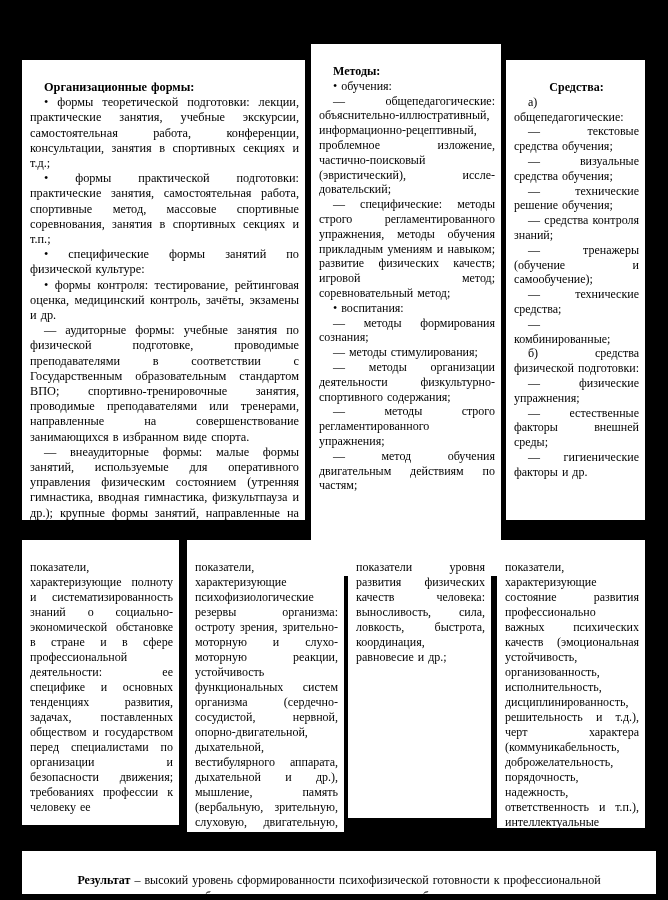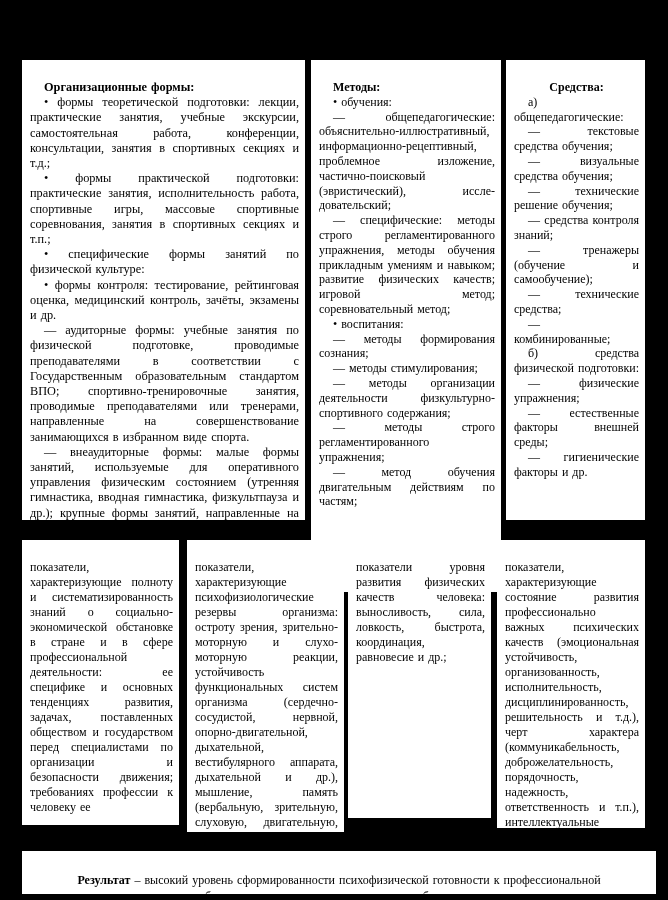--- a/index.html
+++ b/index.html
@@ -36,37 +36,37 @@
   .result p {
     margin:16px;
     font-size:12px;
     line-height:16px;
     text-indent:0;
     text-align:center;
   }
   .result .bold { font-weight:bold; }
 
   #box-forms   { left:22px;  top:60px;  width:283px; height:460px; }
-  #box-methods { left:311px; top:60px;  width:190px; height:532px; }
+  #box-methods { left:311px; top:44px;  width:190px; height:532px; }
   #box-means   { left:506px; top:60px;  width:139px; height:460px; }
 
   #mid-1 { left:22px;  top:540px; width:157px; height:285px; }
   #mid-2 { left:187px; top:540px; width:157px; height:292px; }
   #mid-3 { left:348px; top:540px; width:143px; height:278px; }
   #mid-4 { left:497px; top:540px; width:148px; height:288px; }
 
   #result-bar { left:22px; top:851px; width:634px; height:43px; }
 </style>
 </head>
 <body>
 
 <div id="box-forms" class="box">
   <p class="title">Организационные формы:</p>
   <p>• формы теоретической подготовки: лекции, практические занятия, учебные экскурсии, самостоятельная работа, конференции, консультации, занятия в спортивных секциях и т.д.;</p>
-  <p>• формы практической подготовки: практические занятия, исполнительность работа, спортивные игры, массовые спортивные соревнования, занятия в спортивных секциях и т.п.;</p>
+  <p>• формы практической подготовки: практические занятия, самостоятельная работа, спортивные метод, массовые спортивные соревнования, занятия в спортивных секциях и т.п.;</p>
   <p>• специфические формы занятий по физической культуре:</p>
   <p>• формы контроля: тестирование, рейтинговая оценка, медицинский контроль, зачёты, экзамены и др.</p>
   <p>— аудиторные формы: учебные занятия по физической подготовке, проводимые преподавателями в соответствии с Государственным образовательным стандартом ВПО; спортивно-тренировочные занятия, проводимые преподавателями или тренерами, направленные на совершенствование занимающихся в избранном виде спорта.</p>
   <p>— внеаудиторные формы: малые формы занятий, используемые для оперативного управления физическим состоянием (утренняя гимнастика, вводная гимнастика, физкультпауза и др.); крупные формы занятий, направленные на решение задач тренировочного, оздоровительно-реабилитационного характера (атлетическая гимнастика и др.); соревновательные формы</p>
 </div>
 
 <div id="box-methods" class="box narrow">
   <p class="title">Методы:</p>
   <p>• обучения:</p>
   <p>— общепедагогические: объяснительно-иллюстративный, информационно-рецептивный, проблемное изложение, частично-поисковый (эвристический), иссле-довательский;</p>

